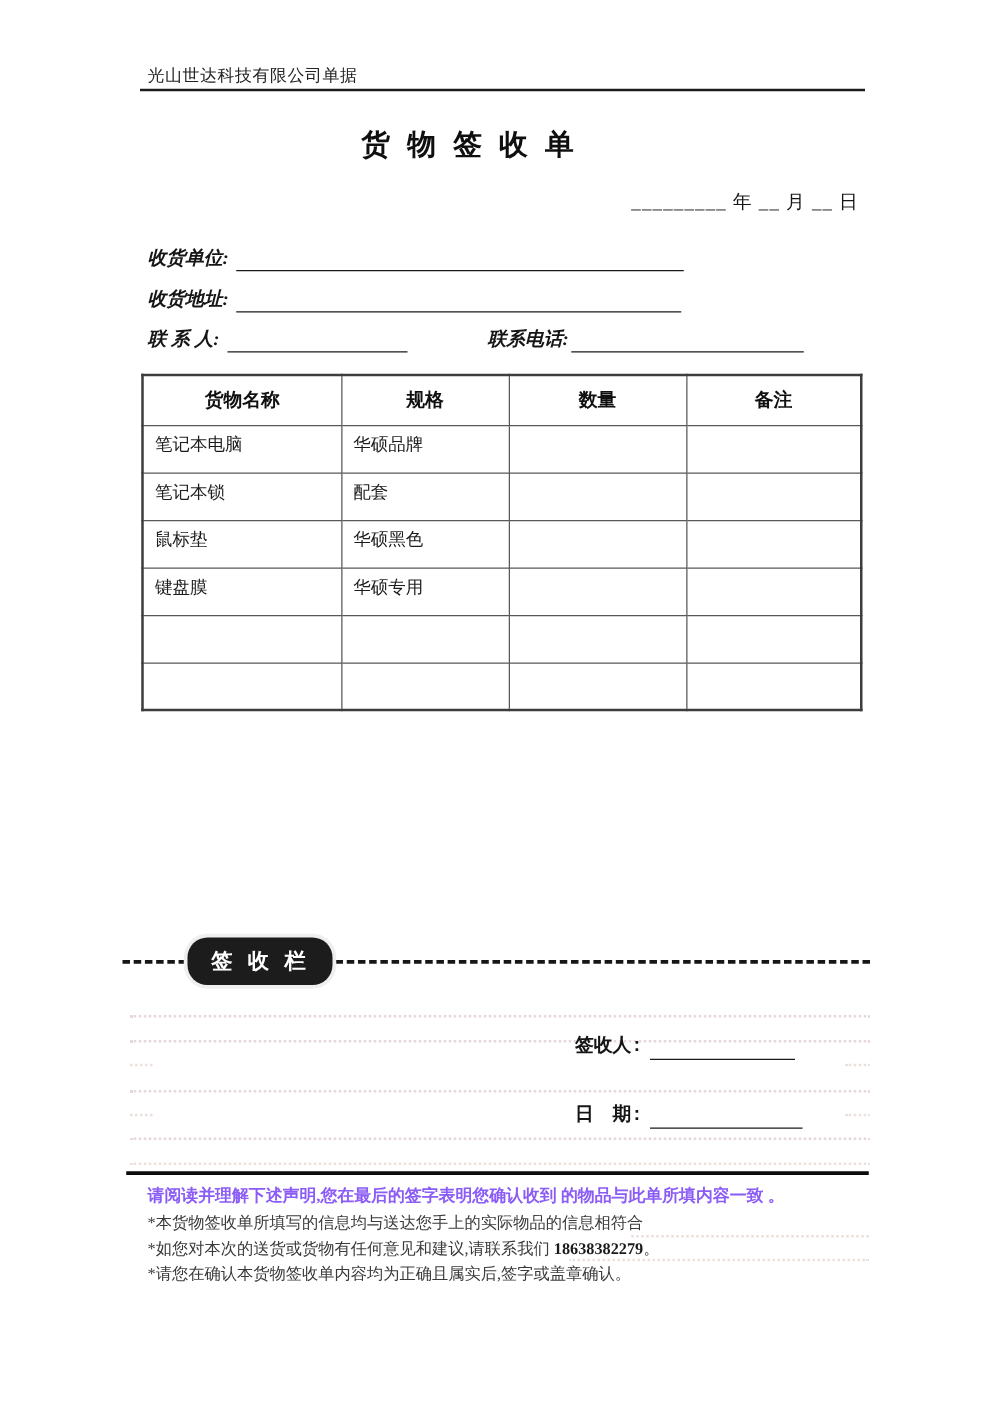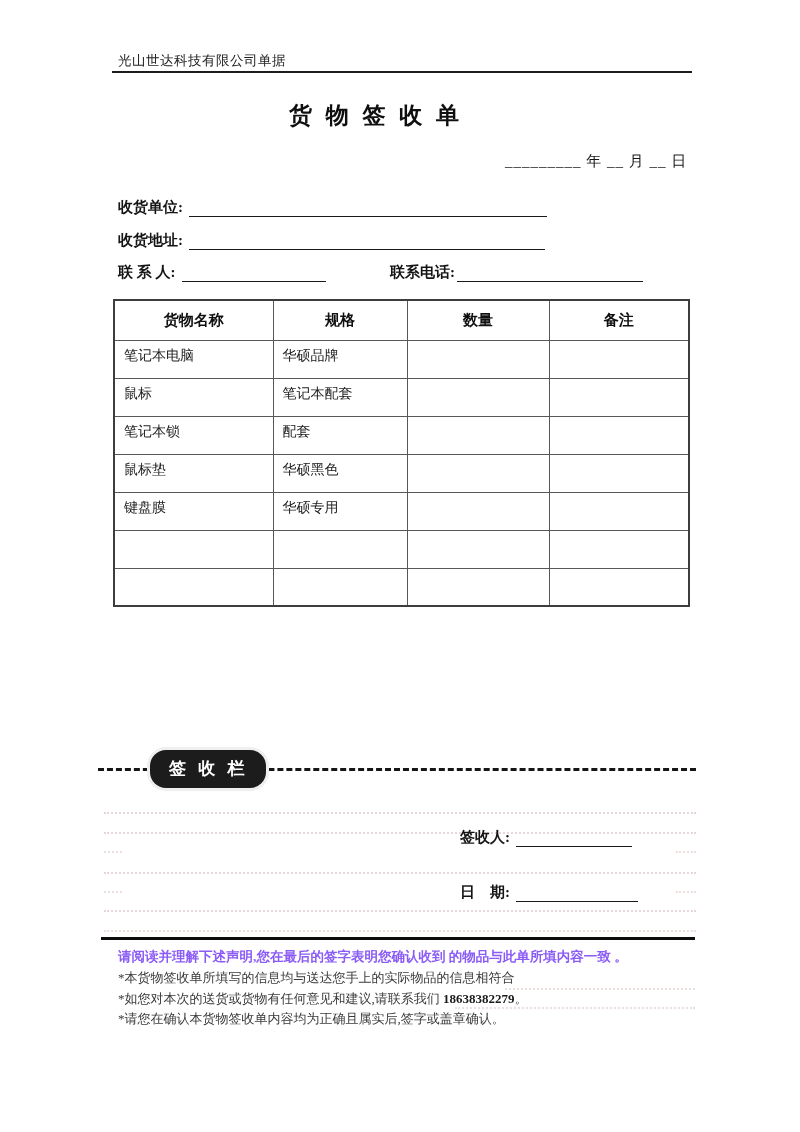--- a/index.html
+++ b/index.html
@@ -24,21 +24,21 @@
     position:absolute; left:0; top:100px; width:752px;
     text-align:center; font-size:23px; font-weight:bold;
     letter-spacing:4px; color:#0f0f0f;
   }
 
   .date-line {
     position:absolute; left:505px; top:152px;
     font-size:15px; font-weight:normal; letter-spacing:1px; color:#151515;
   }
 
-  .field-row { position:absolute; white-space:nowrap; line-height:20px; }
+  .field-row { position:absolute; white-space:nowrap; line-height:20px;font-style:italic; }
   .field-label { font-size:15px; font-weight:bold; color:#151515; }
   .blank {
     display:inline-block; height:18px; vertical-align:bottom;
     border-bottom:1.5px solid #1a1a1a; margin-left:6px;
   }
 
   table.goods {
     position:absolute; left:113px; top:299px; width:575px;
     border-collapse:collapse; table-layout:fixed;
     border:2px solid #3d3d3d;
@@ -65,21 +65,21 @@
     box-shadow:0 0 0 3px #efefef;
   }
 
   .dotline {
     position:absolute; height:0;
     border-top:2px dotted #e6d8d8;
   }
   .dotline.faint { border-top:2px dotted #ece0dc; }
 
   .sign-field { position:absolute; white-space:nowrap; line-height:20px; }
-  .sign-field .field-label { font-size:15px; }
+  .sign-field .field-label { font-size:15px;font-family:Liberation Mono, monospace; }
 
   .bottom-rule {
     position:absolute; left:101px; top:937px; width:594px;
     border-top:3px solid #0d0d0d;
   }
   .notice-bold {
     position:absolute; left:118px; top:948px; width:570px;
     font-size:13.5px; font-weight:bold; color:#8b5cf6;
   }
   .notice-line {
@@ -128,26 +128,20 @@
         <th>货物名称</th>
         <th>规格</th>
         <th>数量</th>
         <th>备注</th>
       </tr>
     </thead>
     <tbody>
       <tr>
         <td>笔记本电脑</td>
         <td>华硕品牌</td>
-        <td></td>
-        <td></td>
-      </tr>
-      <tr>
-        <td>鼠标</td>
-        <td>笔记本配套</td>
         <td></td>
         <td></td>
       </tr>
       <tr>
         <td>笔记本锁</td>
         <td>配套</td>
         <td></td>
         <td></td>
       </tr>
       <tr>

